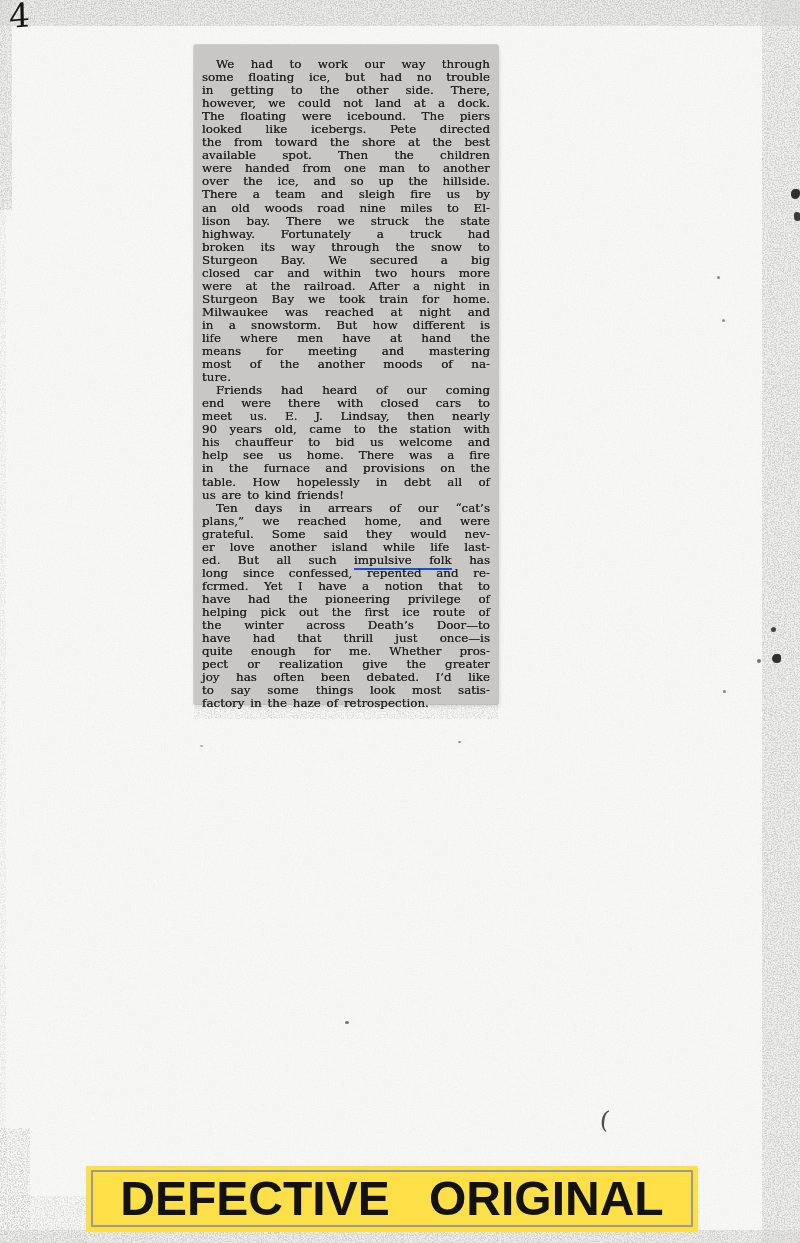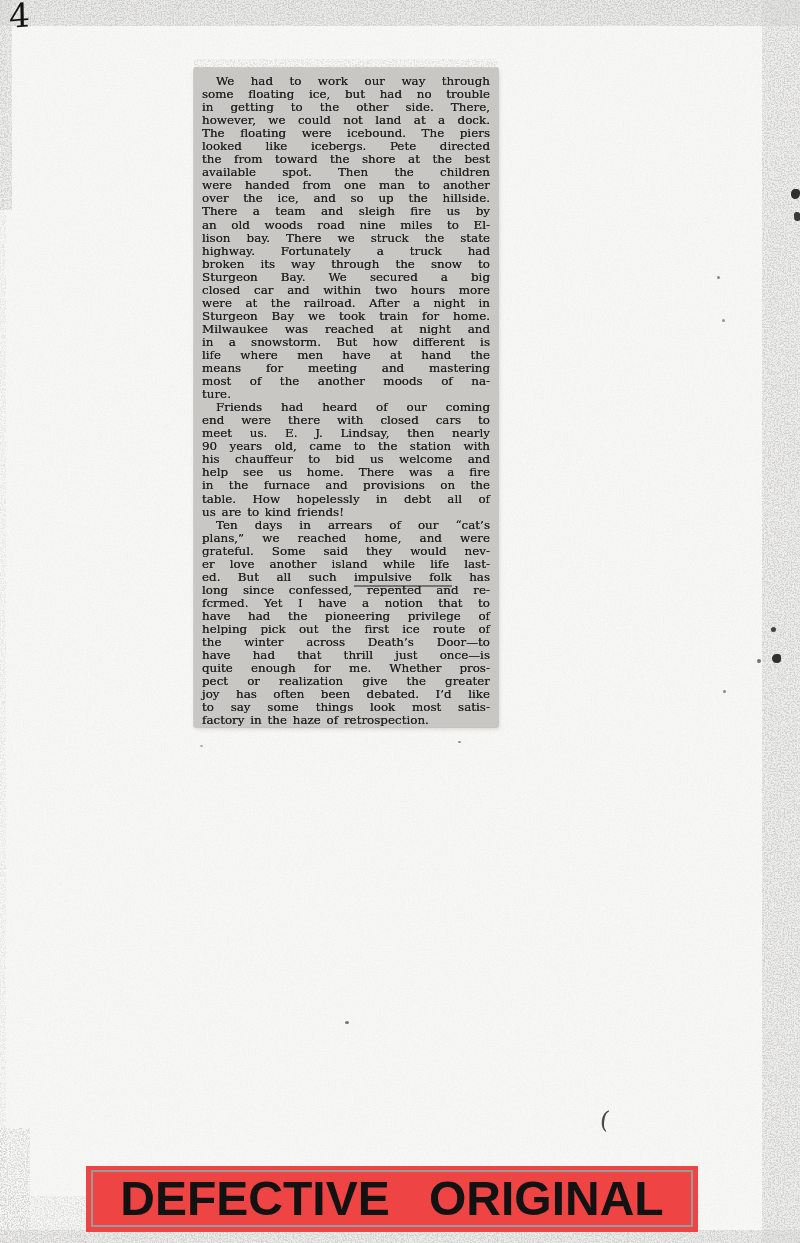--- a/index.html
+++ b/index.html
@@ -16,60 +16,60 @@
   .handnum{
     position:absolute;left:9px;top:-2px;
     font-family:"DejaVu Serif",serif;
     font-size:33px;line-height:36px;
     color:#141414;
     transform:rotate(-5deg) skewX(-4deg);
   }
 
   
   .clipping{
-    position:absolute;left:194px;top:68px;
+    position:absolute;left:194px;top:45px;
     width:304px;height:659px;
     box-sizing:border-box;
-    padding:7px 8px 0 8px;
+    padding:13px 8px 0 8px;
     background:var(--clipping-bg,#c8c7c4);
     border-radius:2px;
     box-shadow:0 0 0 1px rgba(150,150,148,.35), 1px 2px 4px rgba(60,60,60,.18);
     color:var(--ink,#1f1f1f);
     font-size:11.9px;line-height:13.06px;
     word-spacing:2px;
     text-shadow:0 0 .4px rgba(20,20,20,.8);
   }
   .para{margin:0;}
   .line{
     height:13.06px;
     text-align:justify;
     text-align-last:justify;
     white-space:nowrap;
   }
   .line.lastline{text-align-last:left;white-space:normal;}
   .line.firstline{text-indent:14px;}
   .underline{
-    border-bottom:2px solid #737373;
+    border-bottom:2px solid #1d4ed8;
     padding-bottom:1px;
   }
 
   
   .speck{position:absolute;background:#1c1c1c;}
   .stray-mark{
     position:absolute;left:600px;top:1106px;
     font-family:"DejaVu Serif",serif;
     font-size:24px;color:#4a4a4a;
     transform:rotate(8deg);
   }
 
   
   .stamp-strip{
     position:absolute;left:86px;top:1166px;
     width:612px;height:66px;
-    background:#ef4444;
+    background:#fde047;
   }
   .stamp-border{
     position:absolute;left:5px;right:5px;top:4px;bottom:5px;
     border:2px solid #9a9a9a;
     display:flex;align-items:center;justify-content:center;
   }
   .stamp-text{
     font-family:"Liberation Sans",sans-serif;
     font-weight:700;
     font-size:48px;

